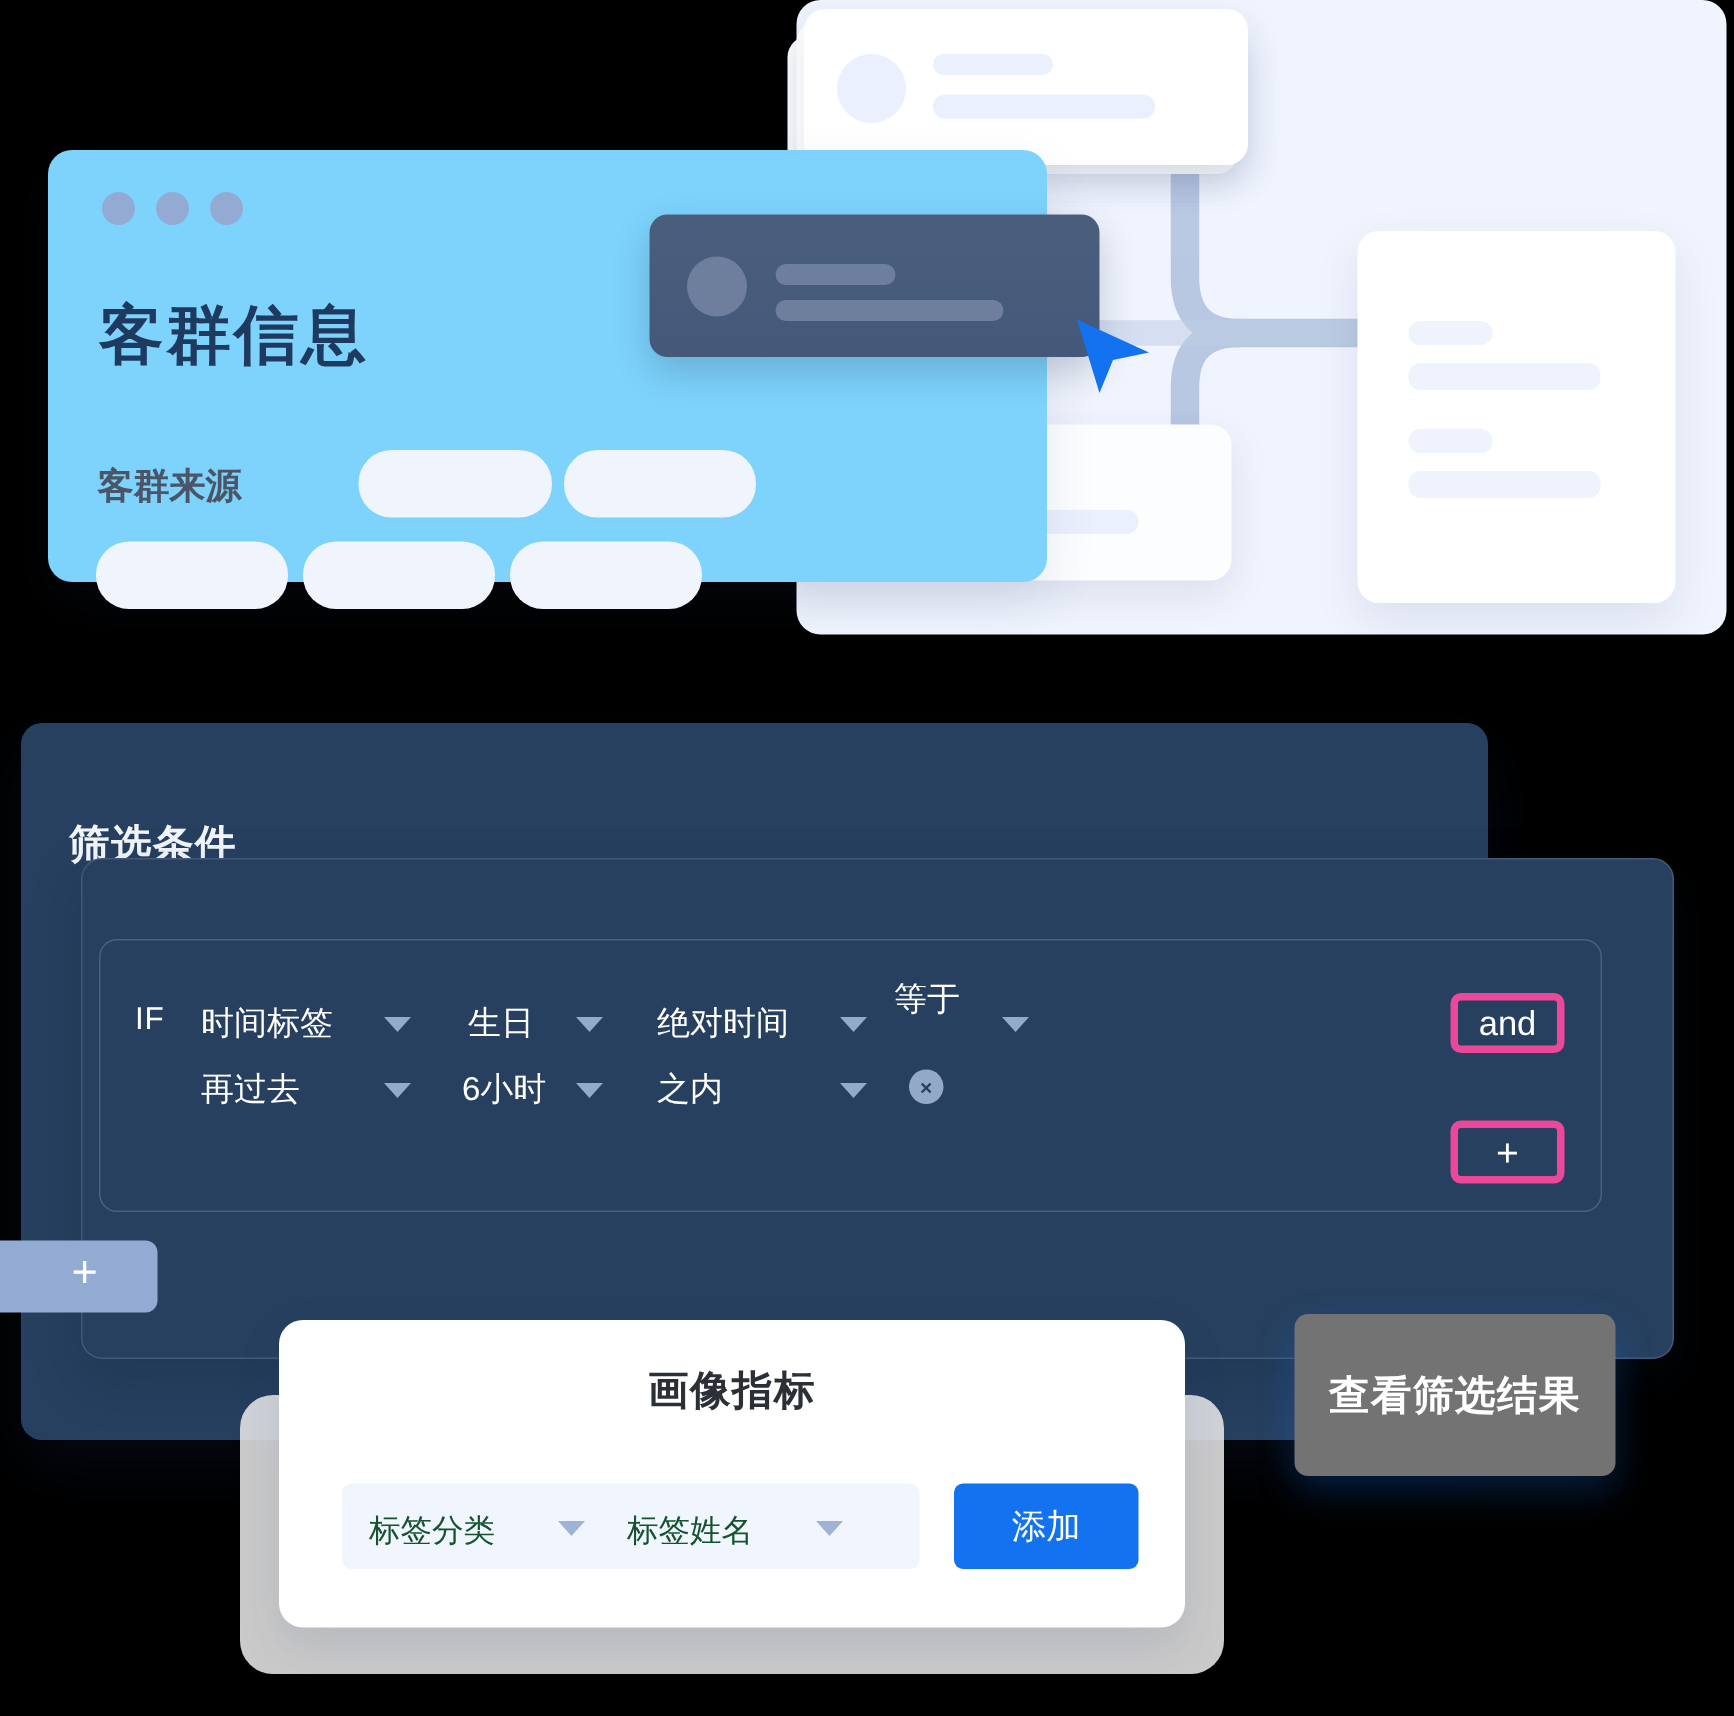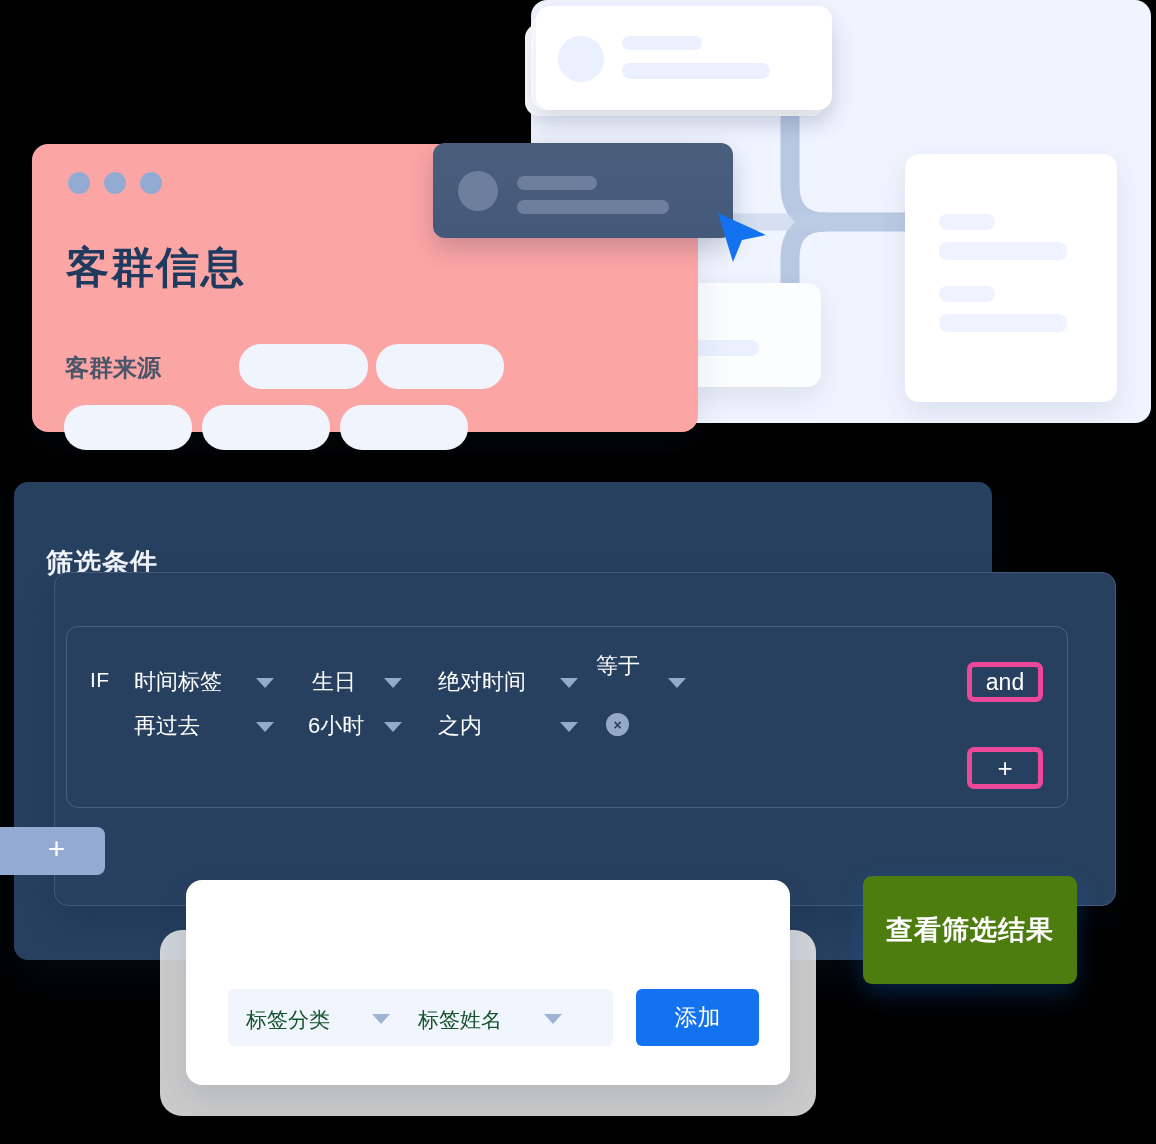--- a/index.html
+++ b/index.html
@@ -102,24 +102,23 @@
     position:absolute;
     left:714px; top:209px;
     width:62px; height:62px;
   }
 
   
   .main-card{
     position:absolute;
     left:32px; top:100px;
     width:666px; height:288px;
-    background:#fca5a5;
+    background:#7dd3fc;
     border-radius:16px;
     box-shadow:0 14px 34px rgba(40,60,100,.10);
-    margin-top:44px;
   }
   .dots{
     position:absolute; left:36px; top:28px;
     display:flex; gap:14px;
   }
   .dots i{
     display:block; width:22px; height:22px; border-radius:50%;
     background:#93ABD3;
   }
   .main-title{
@@ -281,21 +280,21 @@
     display:flex;align-items:center;justify-content:center;
     border:none; cursor:pointer;
     font-family:inherit;
   }
 
   
   .btn-cta{
     position:absolute;
     left:863px; top:876px;
     width:214px; height:108px;
-    background:#4d7c0f;
+    background:#737373;
     border-radius:9px;
     color:#fff;
     font-size:27px; font-weight:bold; letter-spacing:1px;
     display:flex;align-items:center;justify-content:center;
     border:none; cursor:pointer;
     font-family:inherit;
     box-shadow:0 10px 24px rgba(18,114,240,.25);
   }
 </style>
 </head>
@@ -405,20 +404,21 @@
 
   <button class="btn-outline btn-plus">+</button>
 
   <div class="plus-tab">
     <span class="glyph">+</span>
   </div>
 
   <div class="shadow-card"></div>
 
   <div class="metric-card">
+    <div class="metric-title">画像指标</div>
 
     <div class="metric-selects"></div>
 
     <div class="sel" style="left:60px;top:126px;">标签分类</div>
     <div class="sel-caret" style="left:186px;top:134px;"></div>
 
     <div class="sel" style="left:232px;top:126px;">标签姓名</div>
     <div class="sel-caret" style="left:358px;top:134px;"></div>
 
     <button class="btn-add">添加</button>

